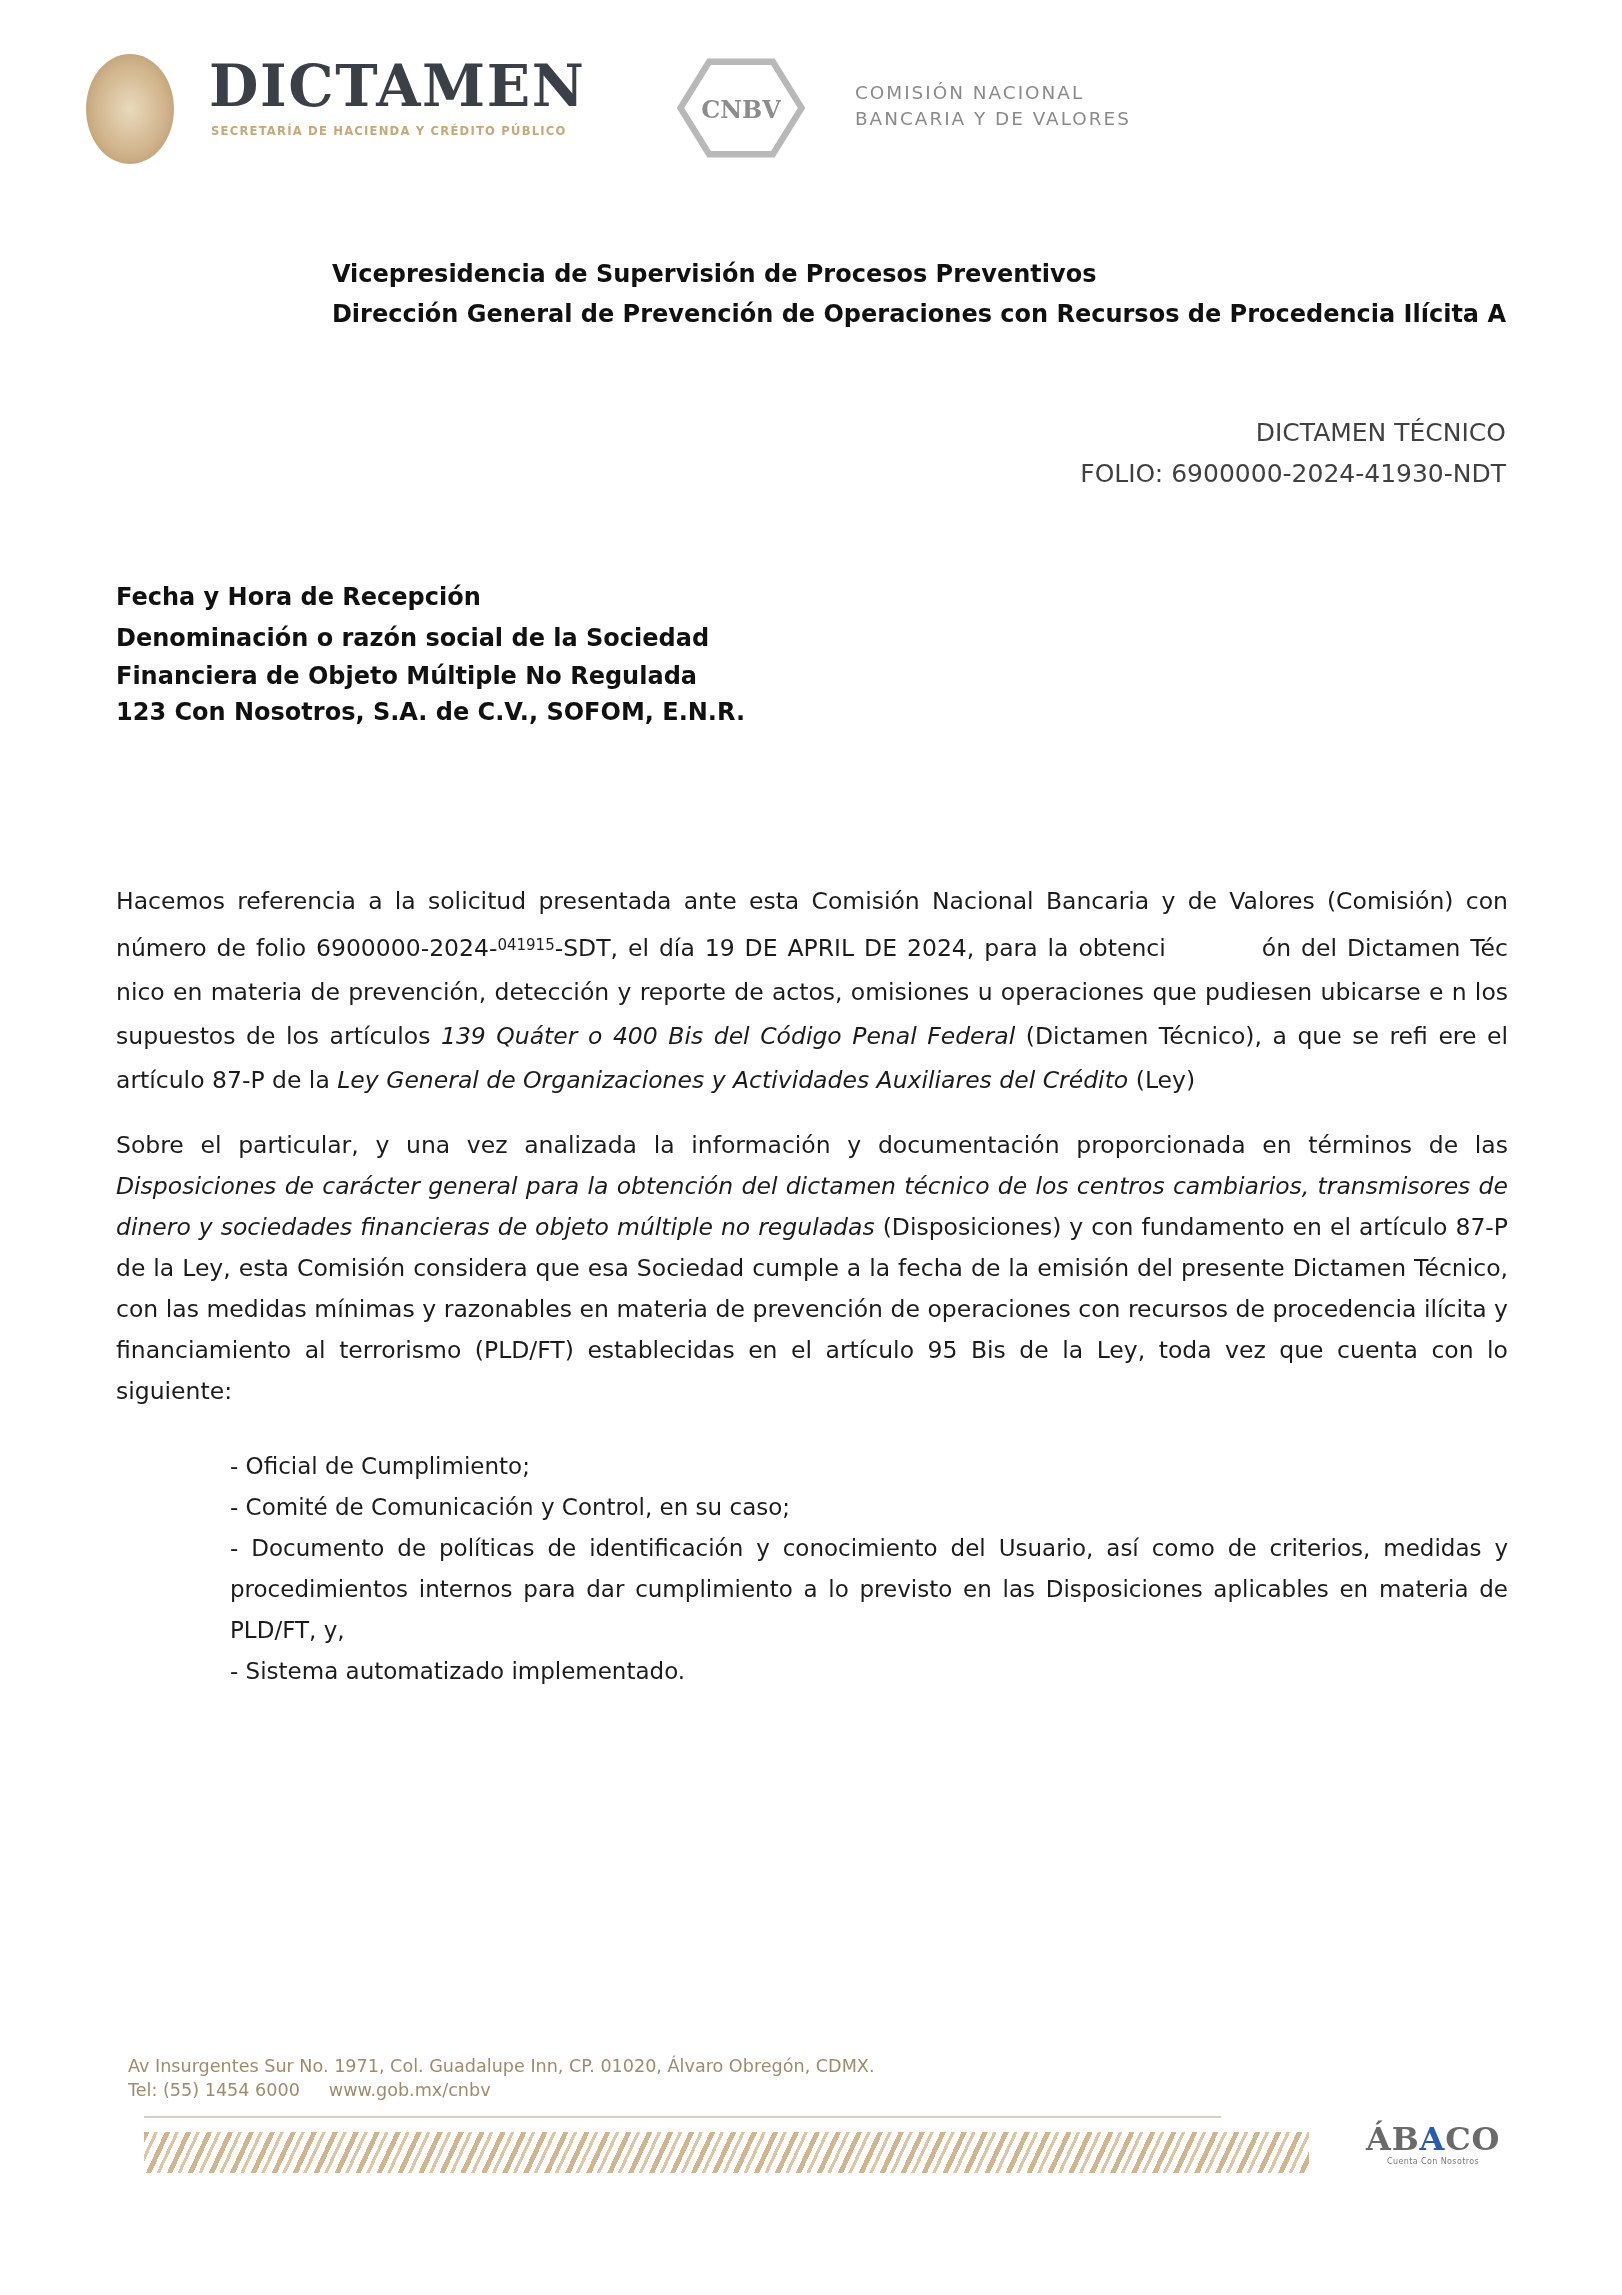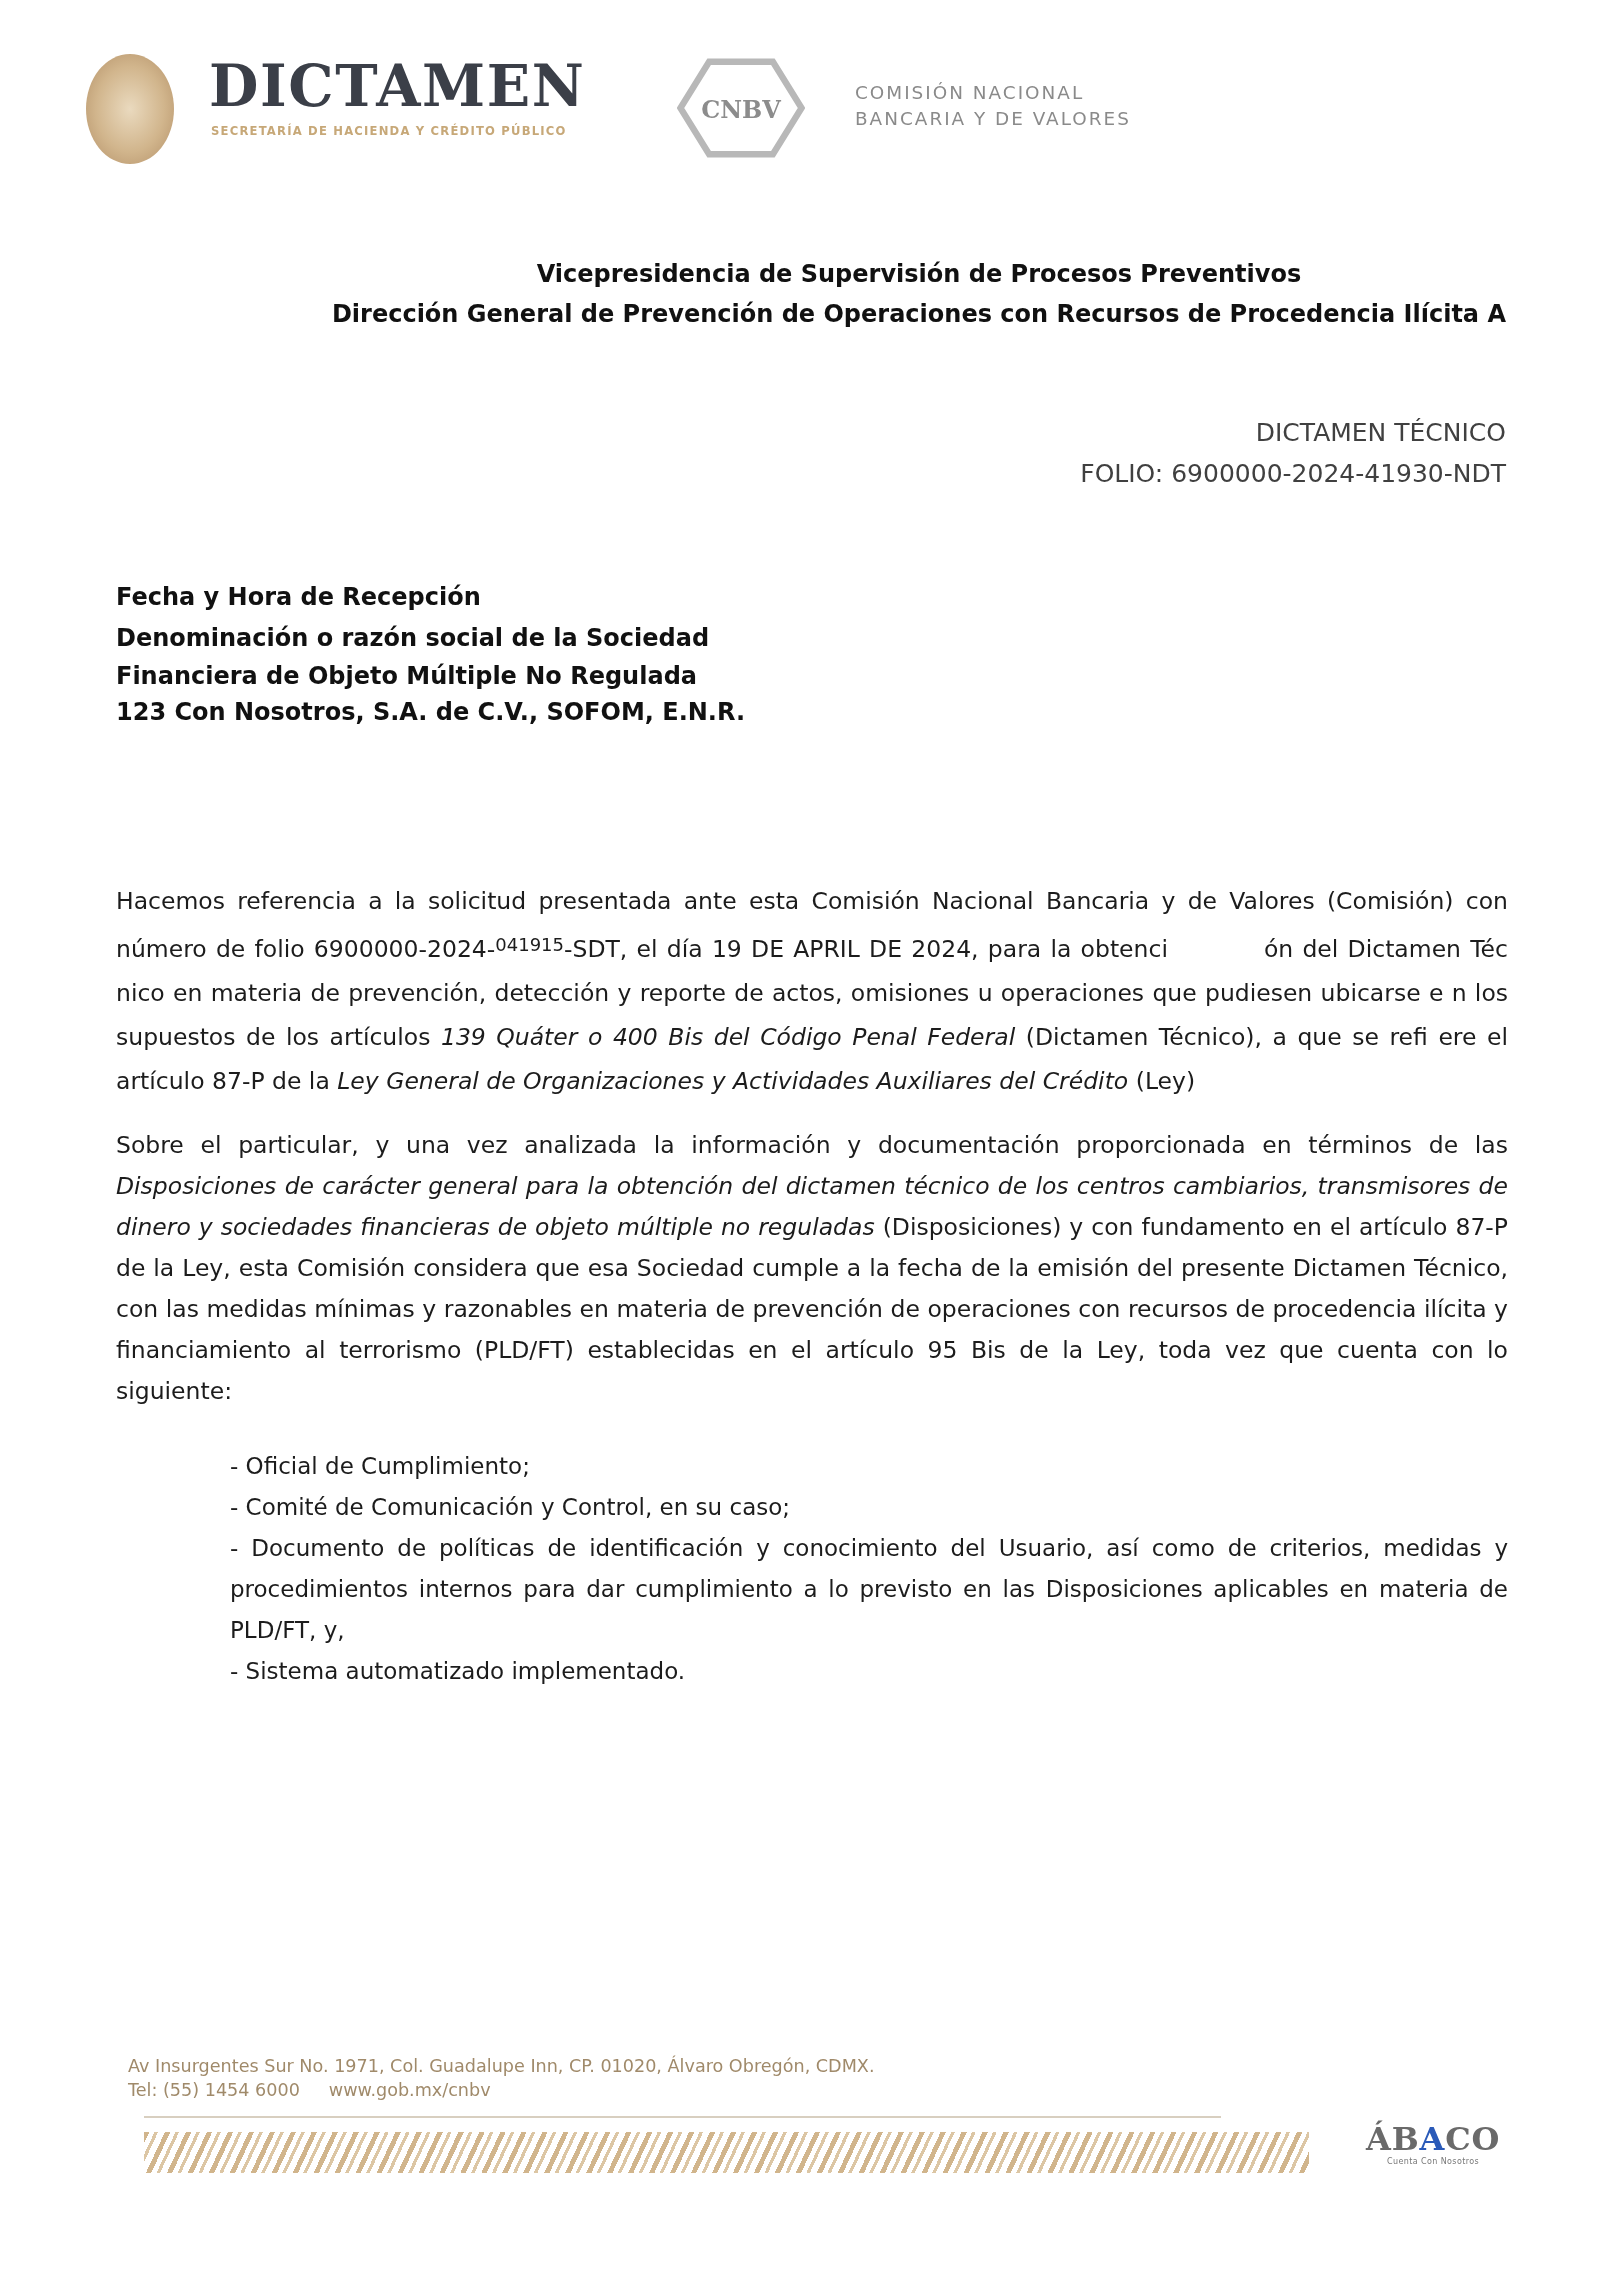--- a/index.html
+++ b/index.html
@@ -12,36 +12,36 @@
                 background: radial-gradient(ellipse at center, #e6d3b3 0%, #c9a878 55%, #b89363 75%, #f4ead9 100%);
                 opacity: .85; }
     .hac-word { left: 209px; top: 57px; font-family: "DejaVu Serif", serif; font-weight: bold;
                 font-size: 57px; letter-spacing: 1.6px; color: #3b3f48; line-height: 1; }
     .hac-sub { left: 211px; top: 124px; font-family: "DejaVu Sans", sans-serif; font-weight: bold;
                font-size: 11.6px; letter-spacing: 1.2px; color: #c7a878; white-space: nowrap; }
     .cnbv-hex { left: 677px; top: 57px; width: 128px; height: 102px; }
     .cnbv-name { left: 855px; top: 80px; font-size: 18.4px; letter-spacing: 2px; color: #8a8a8a; line-height: 25.5px; white-space: nowrap; }
 
     
-    .titles { right: 116px; top: 254px; text-align: center; font-weight: bold; font-size: 24px; line-height: 40px; color: #111; }
+    .titles { right: 116px; top: 254px; text-align: left; font-weight: bold; font-size: 24px; line-height: 40px; color: #111; }
     .dictamen { right: 116px; top: 412px; text-align: right; font-size: 25px; line-height: 41px; color: #404040; }
 
     
     .recep { left: 116px; top: 576px; font-size: 24px; color: #111; }
     .recep .lbl { font-weight: bold; line-height: 42px; }
     .recep .val { font-weight: bold; font-size: 21.5px; line-height: 45px; }
     .recep .company { font-weight: bold; font-size: 24px; line-height: 35px; }
 
     
     .para { left: 116px; width: 1392px; font-size: 23.5px; line-height: 44px; color: #1c1c1c; text-align: justify; }
     .para1 { top: 879px; }
     .para2 { top: 1125px; line-height: 41px; }
     .para i { font-style: italic; }
     .gap { display: inline-block; width: 96px; }
-    .sup { font-size: 18px; vertical-align: 6.4px; }
+    .sup { font-size: 15px; vertical-align: 6.4px; }
 
     .list { left: 230px; width: 1278px; top: 1446px; font-size: 23px; line-height: 41px; color: #1c1c1c; }
     .list .item { text-align: justify; text-align-last: left; }
 
     
     .addr { left: 128px; top: 2054px; font-size: 17.6px; line-height: 24px; color: #a08a6a; white-space: nowrap; }
     .addr .web { margin-left: 29px; }
     .rule { left: 144px; top: 2116px; width: 1077px; height: 2.4px; background: #d8cfc0; }
     .pattern { left: 144px; top: 2132px; width: 1165px; height: 41px;
                background: repeating-linear-gradient(115deg, #c9a878 0 4.8px, #ffffff 4.8px 9.6px, #d6bc94 9.6px 12.8px, #ffffff 12.8px 19px);

